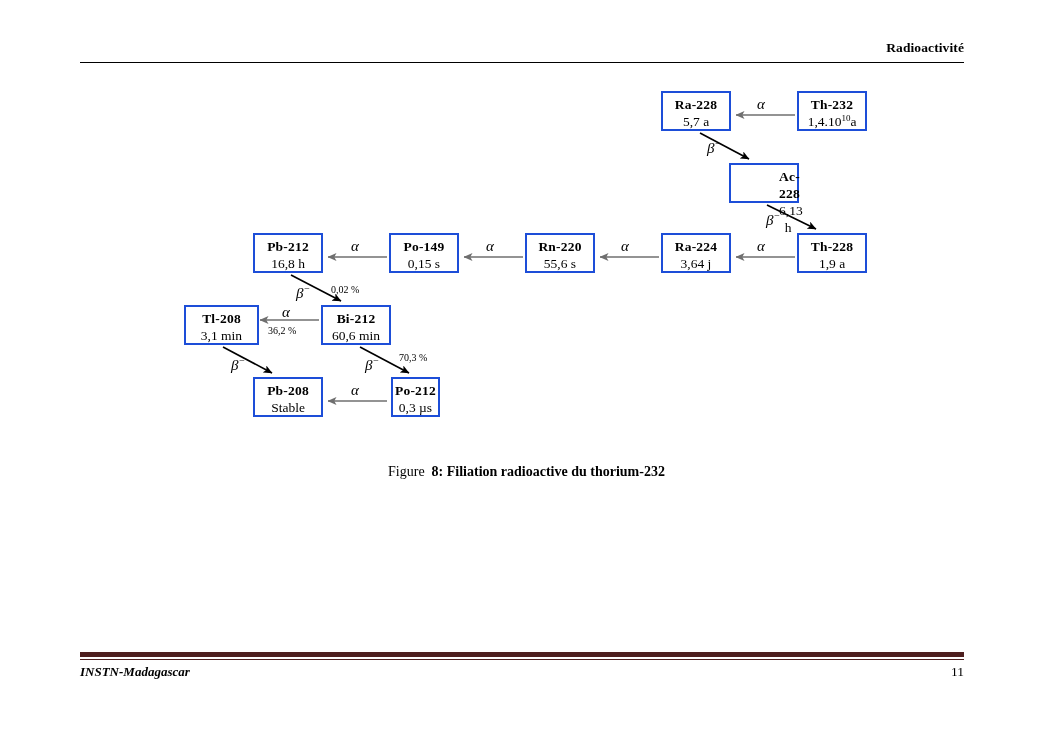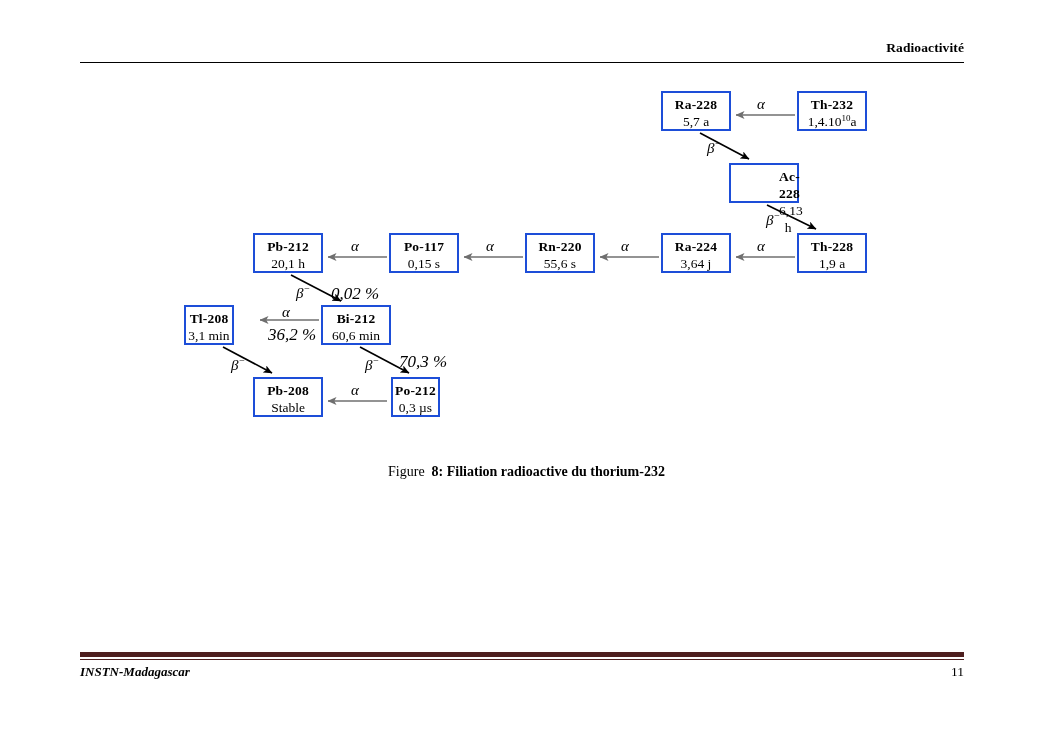--- a/index.html
+++ b/index.html
@@ -132,22 +132,21 @@
     font-size: 15px;
     white-space: nowrap;
   }
   .decay-label .sup-minus {
     font-size: 10px;
     vertical-align: super;
     line-height: 0;
   }
   .branch-label {
     position: absolute;
-    font-style: italic;
-    font-size: 17px;
+    font-size: 10px;
     white-space: nowrap;
   }
 
   
   #figure-caption {
     position: absolute;
     left: 0;
     top: 464px;
     width: 1053px;
     text-align: center;
@@ -231,35 +230,35 @@
     <span class="nuclide-name">Ra-224</span>
     <span class="nuclide-halflife">3,64 j</span>
   </div>
 
   <div class="nuclide-box" style="left:525px; top:233px; width:70px; height:40px;">
     <span class="nuclide-name">Rn-220</span>
     <span class="nuclide-halflife">55,6 s</span>
   </div>
 
   <div class="nuclide-box" style="left:389px; top:233px; width:70px; height:40px;">
-    <span class="nuclide-name">Po-117</span>
+    <span class="nuclide-name">Po-149</span>
     <span class="nuclide-halflife">0,15 s</span>
   </div>
 
   <div class="nuclide-box" style="left:253px; top:233px; width:70px; height:40px;">
     <span class="nuclide-name">Pb-212</span>
-    <span class="nuclide-halflife">20,1 h</span>
+    <span class="nuclide-halflife">16,8 h</span>
   </div>
 
   <div class="nuclide-box" style="left:321px; top:305px; width:70px; height:40px;">
     <span class="nuclide-name">Bi-212</span>
     <span class="nuclide-halflife">60,6 min</span>
   </div>
 
-  <div class="nuclide-box" style="left:184px; top:305px; width:50px; height:40px;">
+  <div class="nuclide-box" style="left:184px; top:305px; width:75px; height:40px;">
     <span class="nuclide-name">Tl-208</span>
     <span class="nuclide-halflife">3,1 min</span>
   </div>
 
   <div class="nuclide-box" style="left:391px; top:377px; width:49px; height:40px;">
     <span class="nuclide-name">Po-212</span>
     <span class="nuclide-halflife">0,3 µs</span>
   </div>
 
   <div class="nuclide-box" style="left:253px; top:377px; width:70px; height:40px;">

